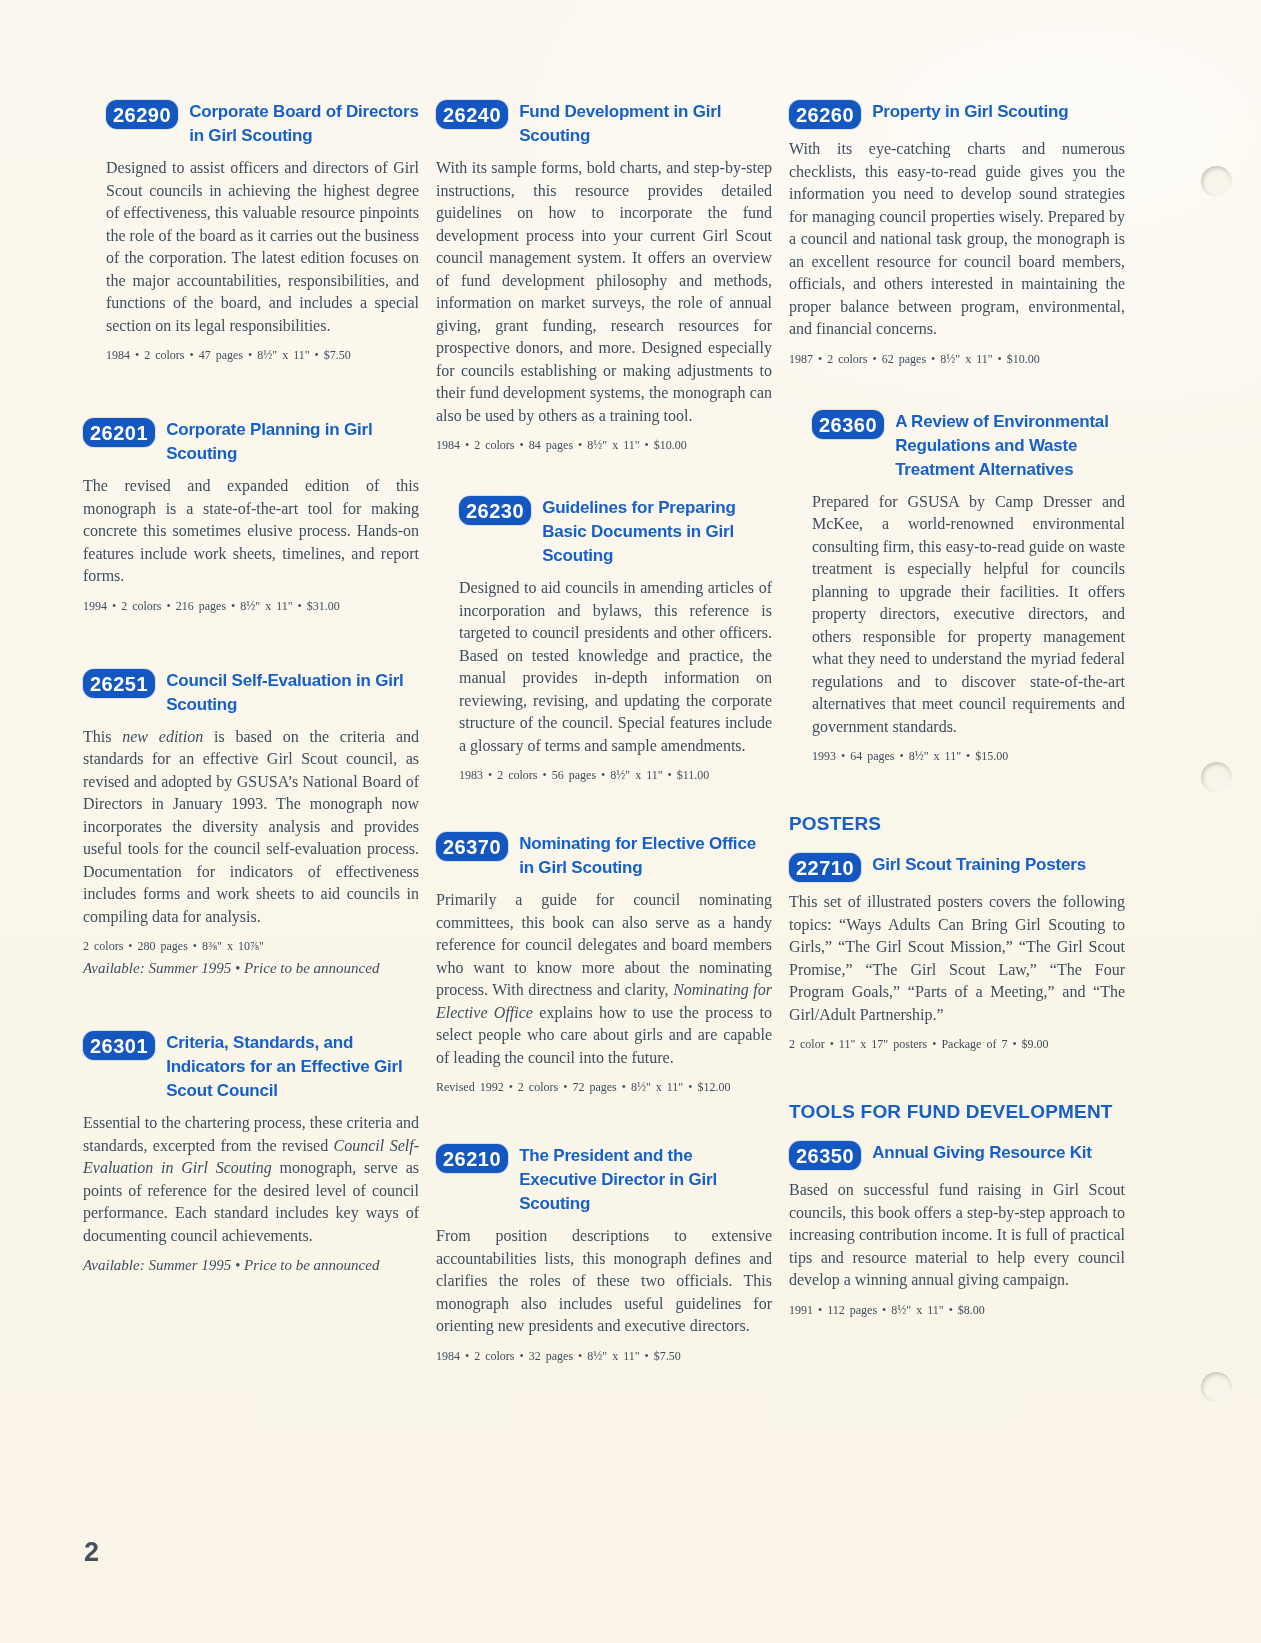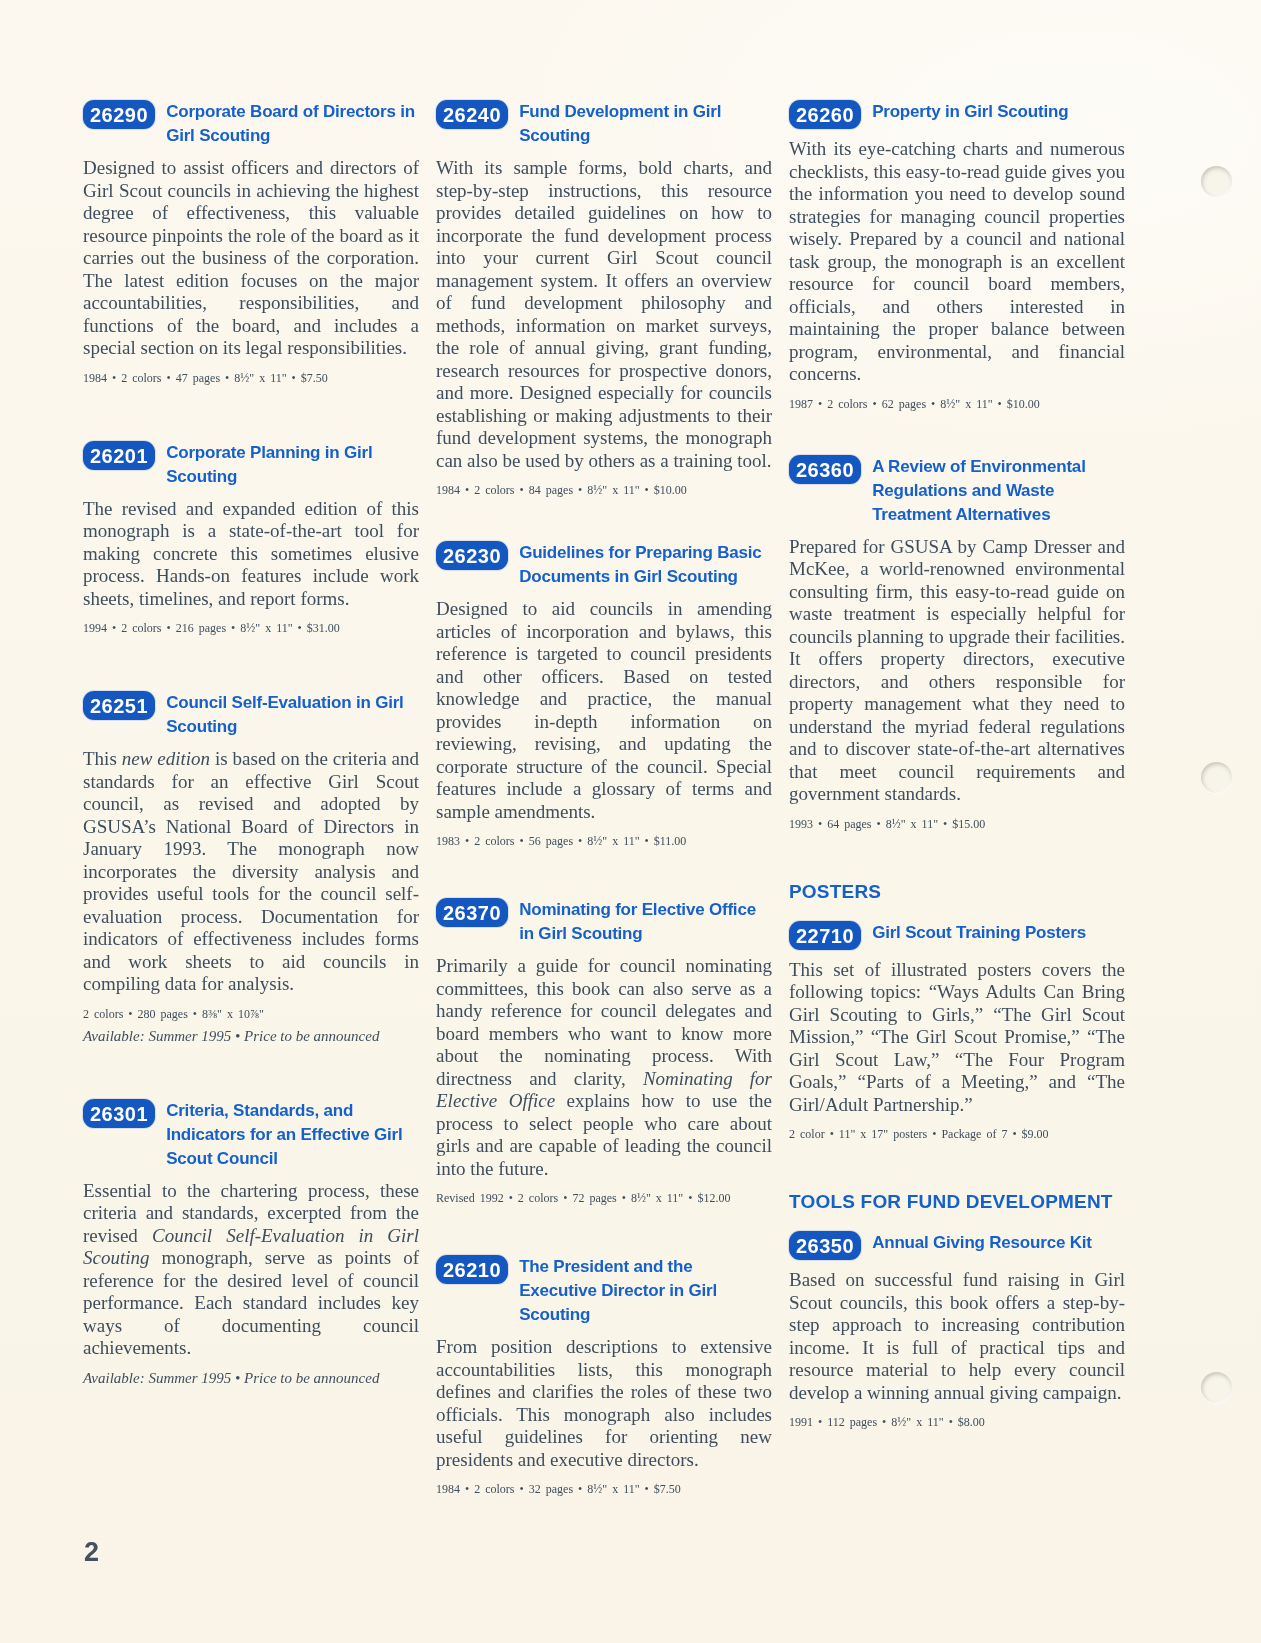--- a/index.html
+++ b/index.html
@@ -16,36 +16,36 @@
   .content { position:absolute; left:83px; top:100px; width:1044px; display:flex; gap:17px; }
   .col { width:336px; flex:0 0 336px; }
 
   .note { margin:6px 0 0; font-size:16px; line-height:23px; text-align:justify; }
   .it { font-style:italic; }
   .bd { font-weight:bold; }
 
   .item { margin-top:46px; }
   .item:first-child { margin-top:0; }
   .mt-sm { margin-top:16px; }
-  .mt-md { margin-top:40px; }
+  .mt-md { margin-top:40px;margin-left:23px; }
   .mt-lg { margin-top:52px; }
 
   .item-head { display:flex; align-items:flex-start; gap:11px; margin-bottom:9px; }
   .badge {
     flex:0 0 auto; background:#1457c0; color:#ffffff;
     font-family:"Liberation Sans", sans-serif; font-weight:bold;
     font-size:20px; line-height:1; padding:5px 7px 4px; letter-spacing:.5px;
     box-shadow:0 0 0 1px rgba(20,87,192,.15);
     border-radius:11px;
   }
   .title {
     margin:0; font-family:"Liberation Sans", sans-serif; font-weight:bold;
     font-size:17px; line-height:24px; color:#1560cb; letter-spacing:-.2px;
   }
-  .body { margin:0 0 7px; font-size:19px; line-height:22.5px; text-align:justify;font-family:Liberation Serif, serif; }
+  .body { margin:0 0 7px; font-size:16px; line-height:22.5px; text-align:justify;font-family:Liberation Serif, serif; }
   .details { margin:0; font-size:12px; line-height:22px; word-spacing:2px; }
   .avail { margin:0; font-size:15px; line-height:22px; font-style:italic; }
 
   .section-heading {
     margin:44px 0 0; font-family:Liberation Sans, sans-serif; font-weight:bold;
     font-size:19px; line-height:26px; color:#1560cb; letter-spacing:.2px;
   }
 
   .page-number {
     position:absolute; left:84px; top:1537px;

